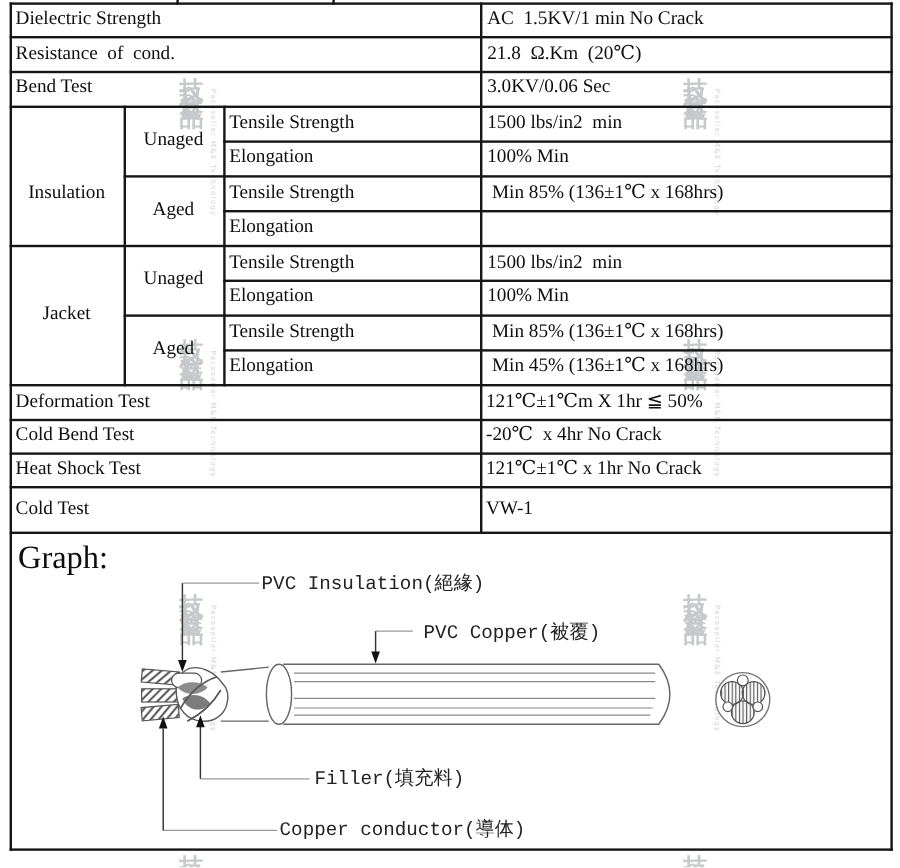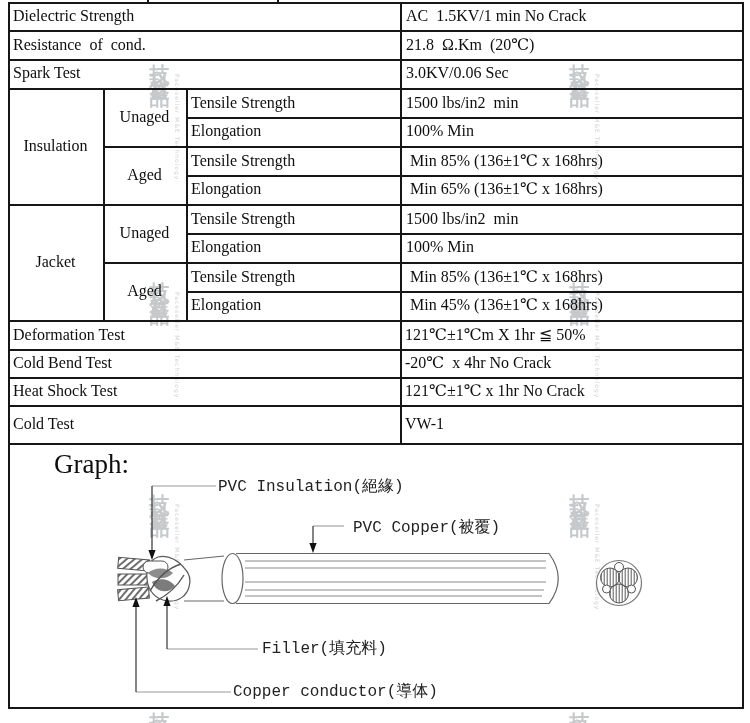--- a/index.html
+++ b/index.html
@@ -12,21 +12,21 @@
   .hl{height:2px;}
   .vl{width:2px;}
   
   .cell{
     position:absolute;height:22px;line-height:22px;font-size:16px;
     white-space:pre;z-index:3;color:#0e0e0e;text-align:center;
   }
   .ctr{text-align:center;}
   
   .gtitle{
-    position:absolute;font-size:27px;line-height:30px;z-index:3;color:#0e0e0e;margin-left:39px;
+    position:absolute;font-size:27px;line-height:30px;z-index:3;color:#0e0e0e;
   }
   .dlabel{
     position:absolute;font-size:16px;line-height:20px;white-space:pre;z-index:4;
     font-family:Liberation Mono, monospace;color:#222;
   }
   
   .wm{position:absolute;width:42px;z-index:1;color:#b9bcbf;opacity:.8;}
   .wm-chars{
     writing-mode:vertical-rl;text-orientation:upright;
     font-size:20px;line-height:1;letter-spacing:8px;font-weight:bold;
@@ -105,39 +105,38 @@
   <div class="vl" style="left:400px;top:2px;height:443px"></div>
   <div class="vl" style="left:103px;top:88px;height:234px"></div>
   <div class="vl" style="left:186px;top:88px;height:234px"></div>
   <div class="vl" style="left:147px;top:0;height:4px"></div>
   <div class="vl" style="left:277px;top:0;height:4px"></div>
 
   <div class="cell" style="left:13px;top:5px">Dielectric Strength</div>
   <div class="cell" style="left:406px;top:5px">AC  1.5KV/1 min No Crack</div>
   <div class="cell" style="left:13px;top:34px">Resistance  of  cond.</div>
   <div class="cell" style="left:406px;top:34px">21.8  Ω.Km  (20℃)</div>
-  <div class="cell" style="left:13px;top:62px">Spark Test</div>
+  <div class="cell" style="left:13px;top:62px">Bend Test</div>
   <div class="cell" style="left:406px;top:62px">3.0KV/0.06 Sec</div>
 
-  <div class="cell ctr" style="left:10px;top:135px;width:91px">Insulation</div>
+  <div class="cell ctr" style="left:10px;top:150px;width:91px">Insulation</div>
   <div class="cell ctr" style="left:10px;top:251px;width:91px">Jacket</div>
 
   <div class="cell ctr" style="left:105px;top:106px;width:79px">Unaged</div>
   <div class="cell ctr" style="left:105px;top:164px;width:79px">Aged</div>
   <div class="cell ctr" style="left:105px;top:222px;width:79px">Unaged</div>
   <div class="cell ctr" style="left:105px;top:280px;width:79px">Aged</div>
 
   <div class="cell" style="left:191px;top:92px">Tensile Strength</div>
   <div class="cell" style="left:406px;top:92px">1500 lbs/in2  min</div>
   <div class="cell" style="left:191px;top:120px">Elongation</div>
   <div class="cell" style="left:406px;top:120px">100% Min</div>
   <div class="cell" style="left:191px;top:150px">Tensile Strength</div>
   <div class="cell" style="left:406px;top:150px"> Min 85% (136±1℃ x 168hrs)</div>
   <div class="cell" style="left:191px;top:178px">Elongation</div>
-  <div class="cell" style="left:406px;top:178px"> Min 65% (136±1℃ x 168hrs)</div>
 
   <div class="cell" style="left:191px;top:208px">Tensile Strength</div>
   <div class="cell" style="left:406px;top:208px">1500 lbs/in2  min</div>
   <div class="cell" style="left:191px;top:236px">Elongation</div>
   <div class="cell" style="left:406px;top:236px">100% Min</div>
   <div class="cell" style="left:191px;top:266px">Tensile Strength</div>
   <div class="cell" style="left:406px;top:266px"> Min 85% (136±1℃ x 168hrs)</div>
   <div class="cell" style="left:191px;top:294px">Elongation</div>
   <div class="cell" style="left:406px;top:294px"> Min 45% (136±1℃ x 168hrs)</div>
 

